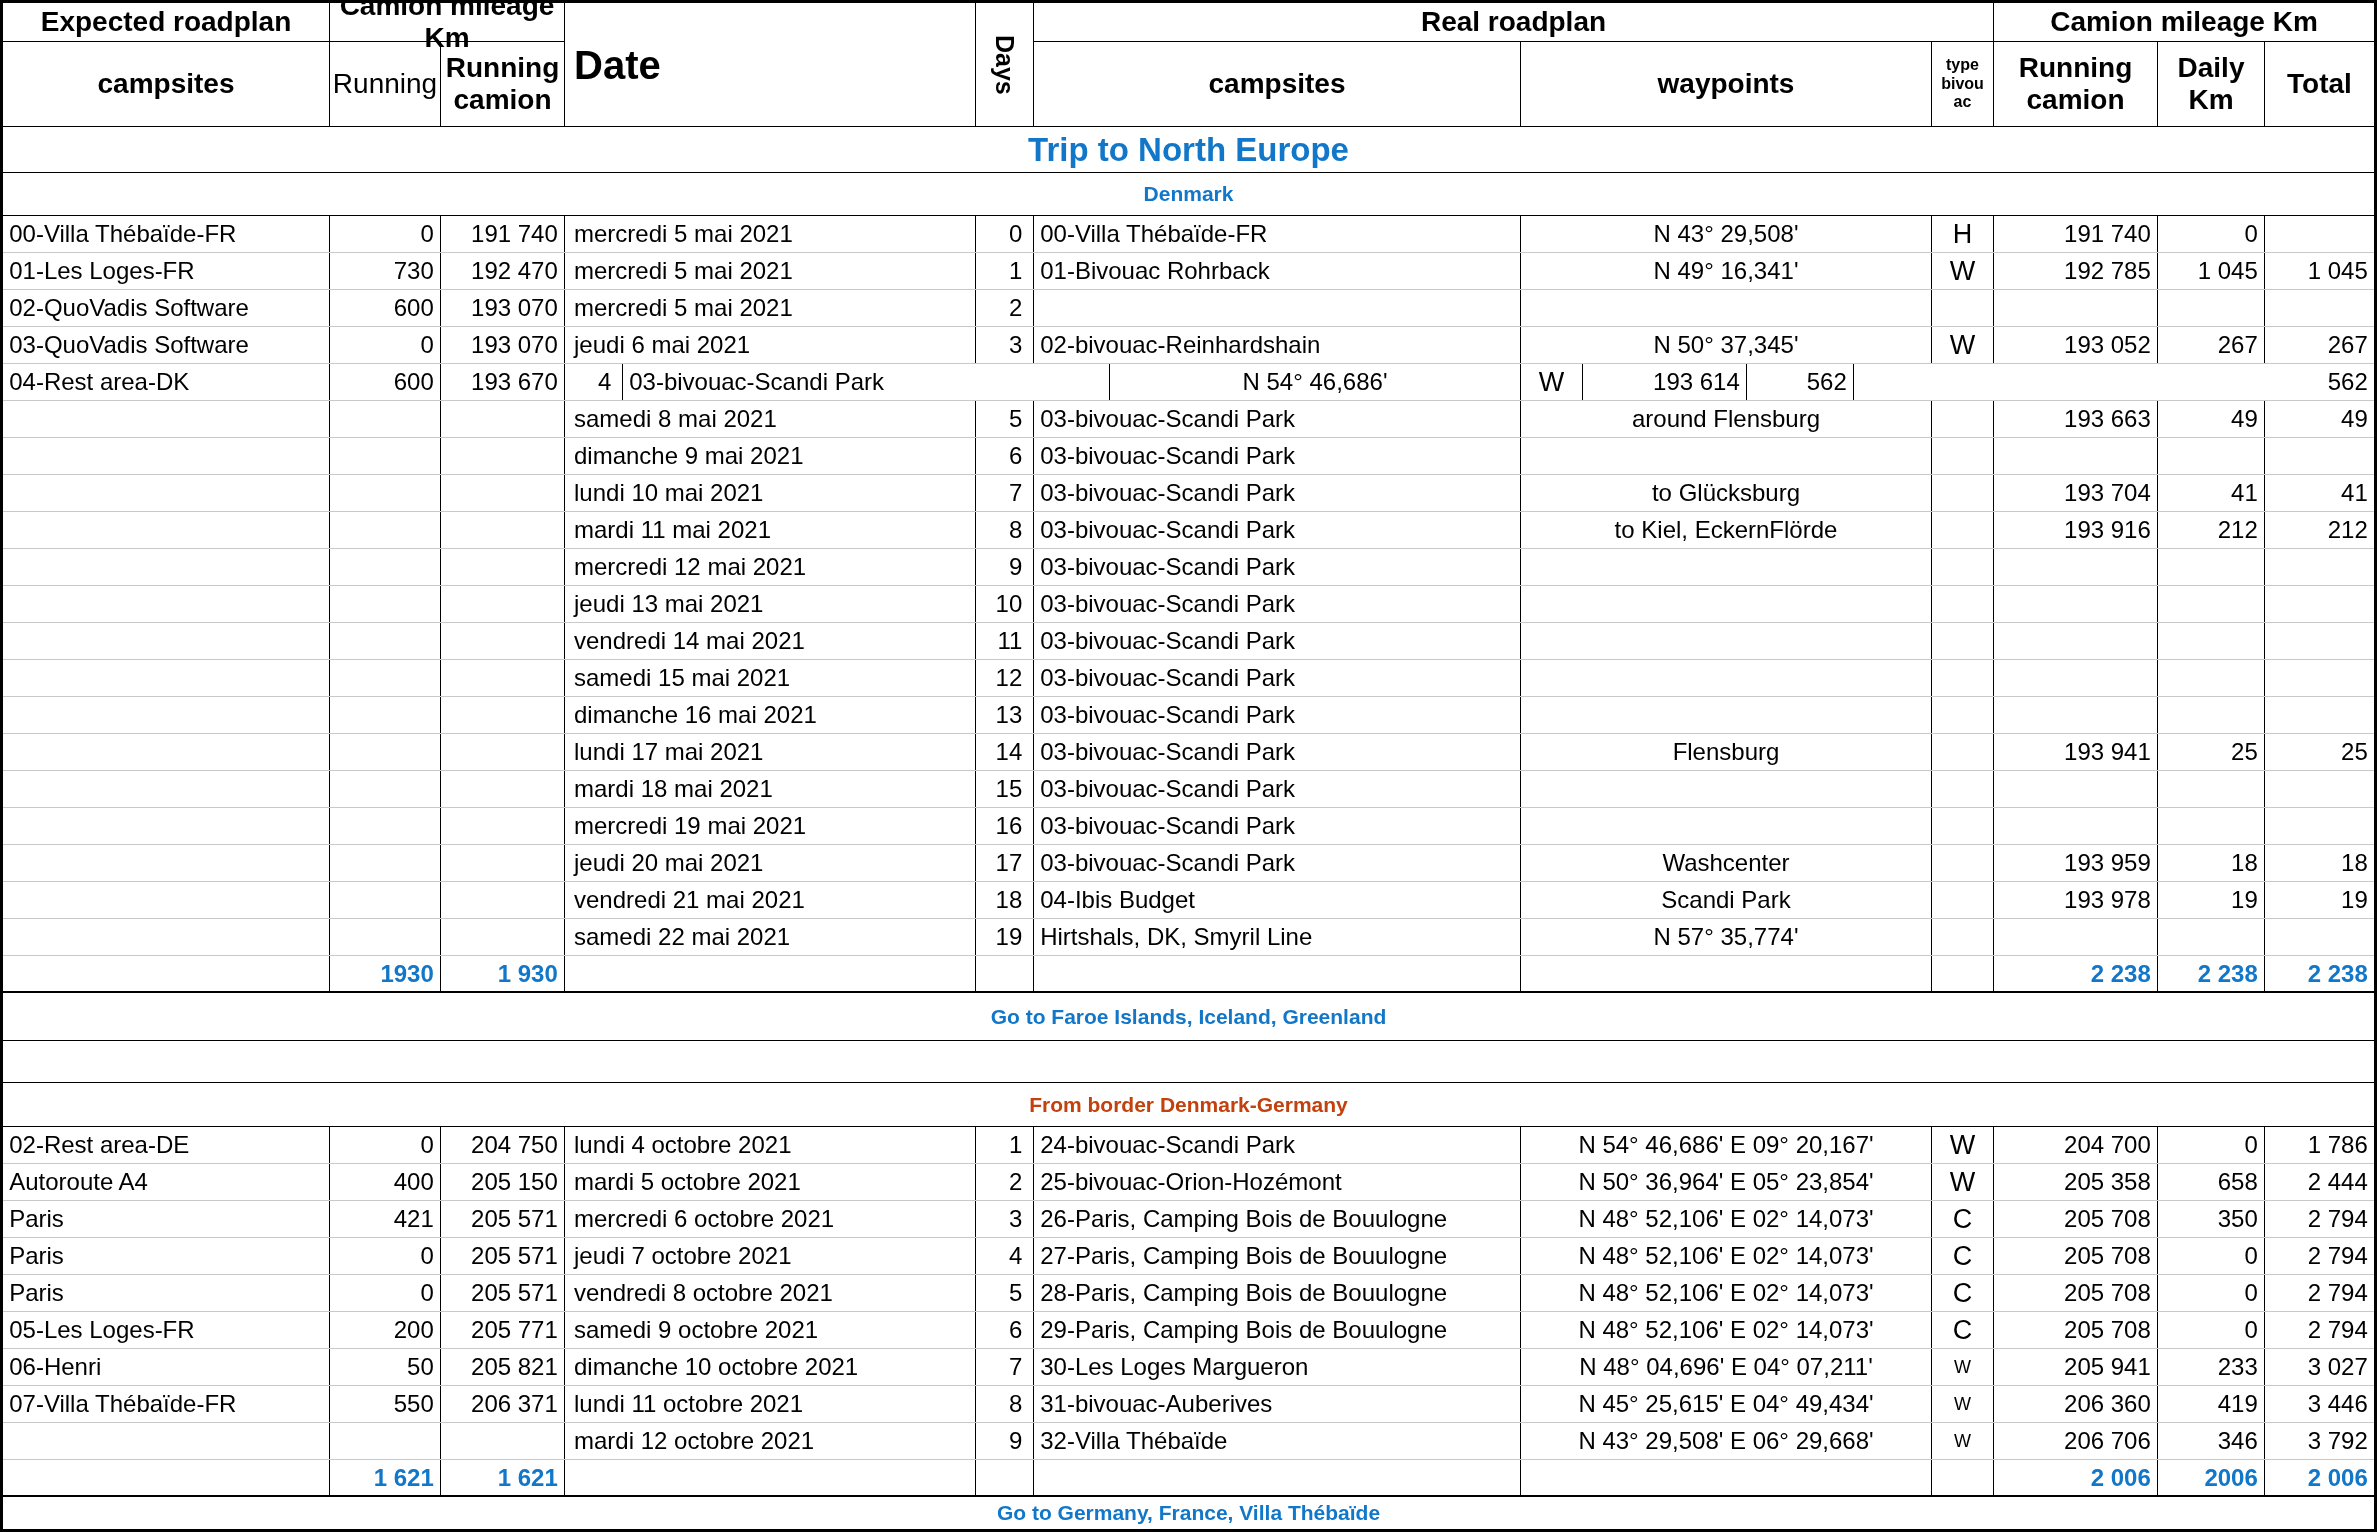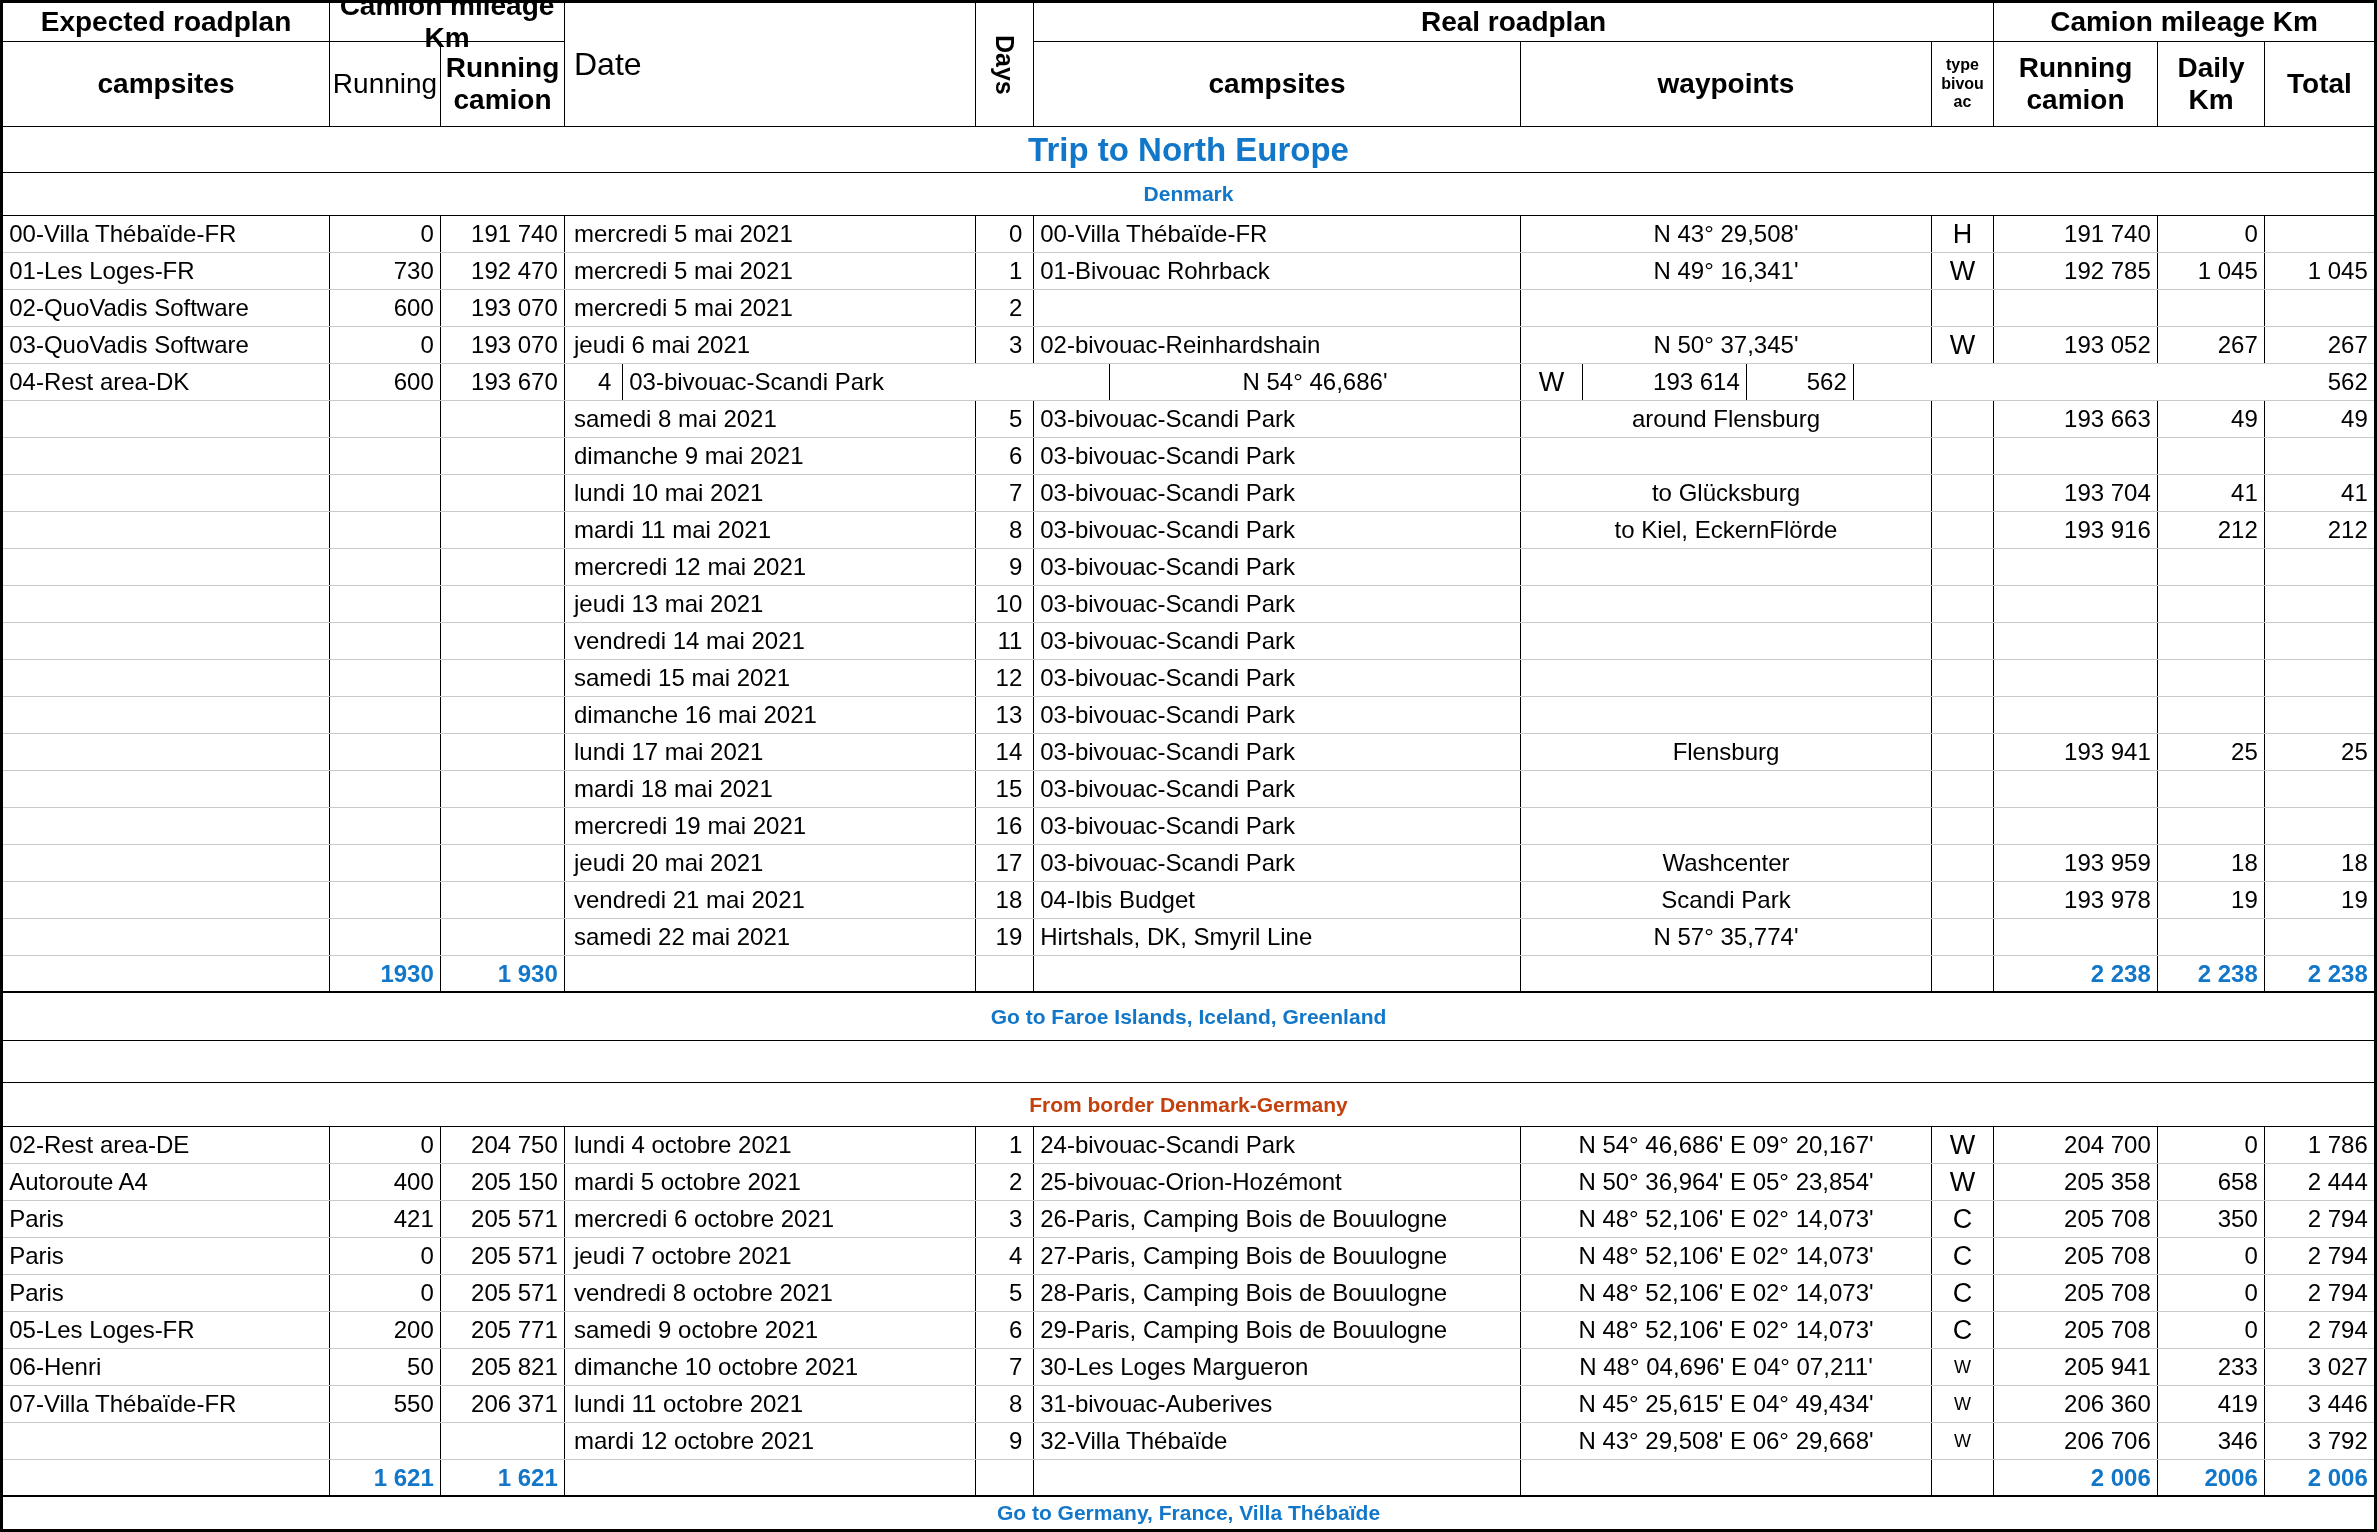--- a/index.html
+++ b/index.html
@@ -23,21 +23,21 @@
   .h {
     display: flex; align-items: center; justify-content: center;
     font-weight: bold; font-size: 28px; text-align: center;
     border-right: 1.8px solid #000; line-height: 1.15;
   }
   .h.bb { border-bottom: 1.8px solid #000; }
   .h.noR { border-right: none; }
   .pre { white-space: pre-line; }
   .h-expected { grid-column: 1; grid-row: 1; }
   .h-camleft  { grid-column: 2 / 4; grid-row: 1; }
-  .h-date     { grid-column: 4; grid-row: 1 / 3; justify-content: flex-start; padding-left: 9px; font-weight: normal; font-size: 32px; }
+  .h-date     { grid-column: 4; grid-row: 1 / 3; justify-content: flex-start; padding-left: 9px; font-weight: bold; font-size: 40px; }
   .h-days     { grid-column: 5; grid-row: 1 / 3; writing-mode: vertical-rl; font-size: 25px; }
   .h-real     { grid-column: 6 / 9; grid-row: 1; }
   .h-camright { grid-column: 9 / 12; grid-row: 1; }
   .h-campsites1 { grid-column: 1; grid-row: 2; }
   .h-running    { grid-column: 2; grid-row: 2; font-weight: normal; }
   .h-runcam1    { grid-column: 3; grid-row: 2; }
   .h-campsites2 { grid-column: 6; grid-row: 2; }
   .h-waypoints  { grid-column: 7; grid-row: 2; }
   .h-type       { grid-column: 8; grid-row: 2; font-size: 16px; }
   .h-runcam2    { grid-column: 9; grid-row: 2; }

